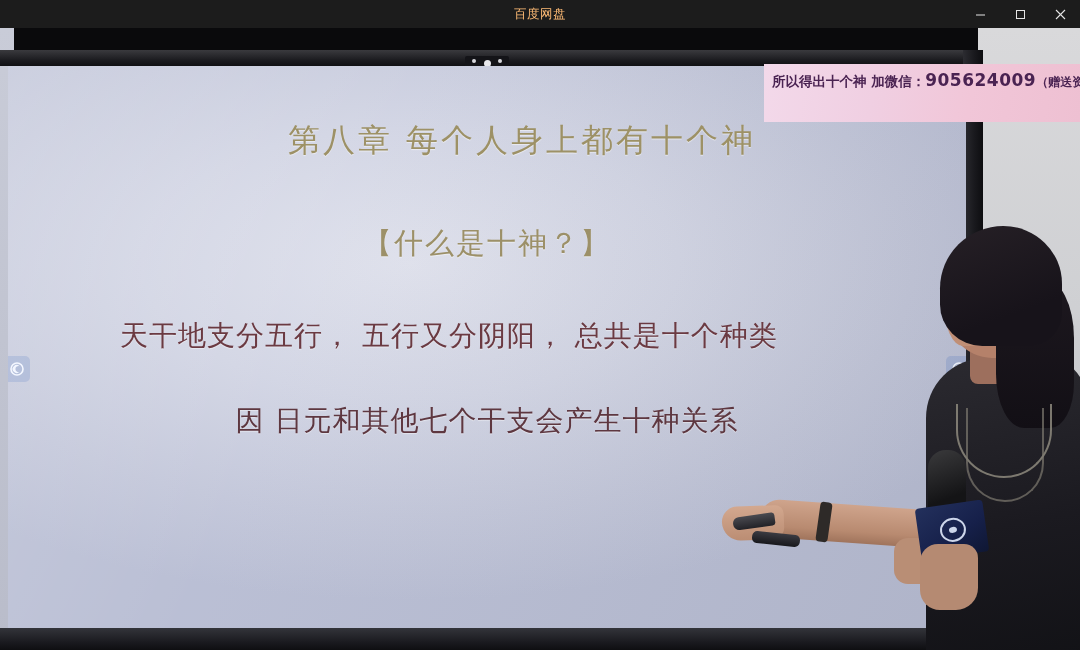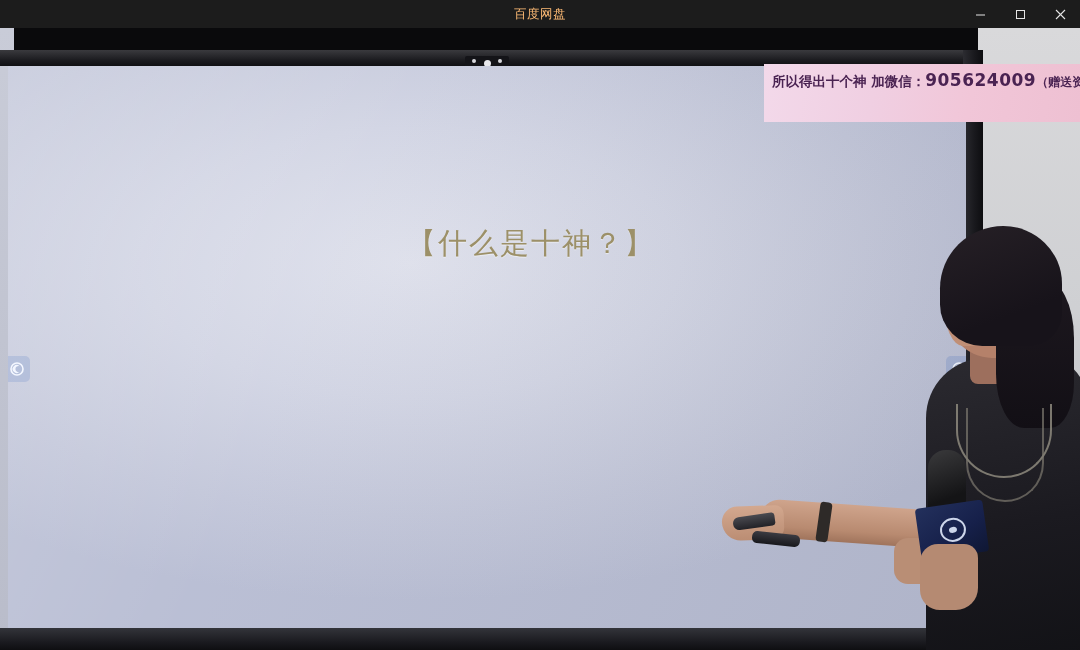--- a/index.html
+++ b/index.html
@@ -103,21 +103,20 @@
     font-size:32px; line-height:44px; letter-spacing:3px;
     color:#9d9166; text-shadow:0 1px 1px rgba(255,255,255,.55);
     padding:0 80px 0 150px; text-align:center;
     font-family:"DejaVu Sans","Liberation Sans",sans-serif;
   }
   .slide-title-wrap { display:inline-block; max-width:560px; text-align:left; }
   .slide-subtitle {
     top:158px; left:0;
     font-size:29px; letter-spacing:2px; color:#9c9068;
     text-shadow:0 1px 1px rgba(255,255,255,.5);
-    margin-left:44px;
   }
   .body-block { position:absolute; z-index:3; left:0; width:100%; }
   .body-l1 {
     top:250px; padding:0 120px 0 112px; text-align:left;
     font-size:28px; line-height:40px; letter-spacing:1px;
     color:#6b3a42; text-shadow:0 1px 1px rgba(255,255,255,.45);
   }
   .body-l2 {
     top:336px; text-align:center;
     font-size:28px; letter-spacing:1px; color:#5e3740;
@@ -297,23 +296,28 @@
           <path d="M10.5 5.2 A4 4 0 1 0 10.5 10.8 A3 3 0 1 1 10.5 5.2 Z" fill="#f2f6ff"></path>
         </svg>
       </div>
       <div class="wm right">
         <svg width="16" height="16" viewBox="0 0 16 16">
           <circle cx="8" cy="8" r="6" fill="none" stroke="#f2f6ff" stroke-width="1.6"></circle>
           <path d="M10.5 5.2 A4 4 0 1 0 10.5 10.8 A3 3 0 1 1 10.5 5.2 Z" fill="#f2f6ff"></path>
         </svg>
       </div>
 
+      <div class="slide-text slide-title">
+        <span class="slide-title-wrap">第八章  每个人身上都有十个神</span>
+      </div>
 
       <div class="slide-text slide-subtitle">【什么是十神？】</div>
 
+      <div class="body-block body-l1">天干地支分五行，  五行又分阴阳，  总共是十个种类</div>
+      <div class="body-block body-l2">因 日元和其他七个干支会产生十种关系</div>
     </div>
 
     <div id="presenter">
       <div class="shoulder-r"></div>
       <div class="torso"></div>
       <div class="neck"></div>
       <div class="head"></div>
       <div class="face-front"></div>
       <div class="hair-back"></div>
       <div class="hair"></div>

